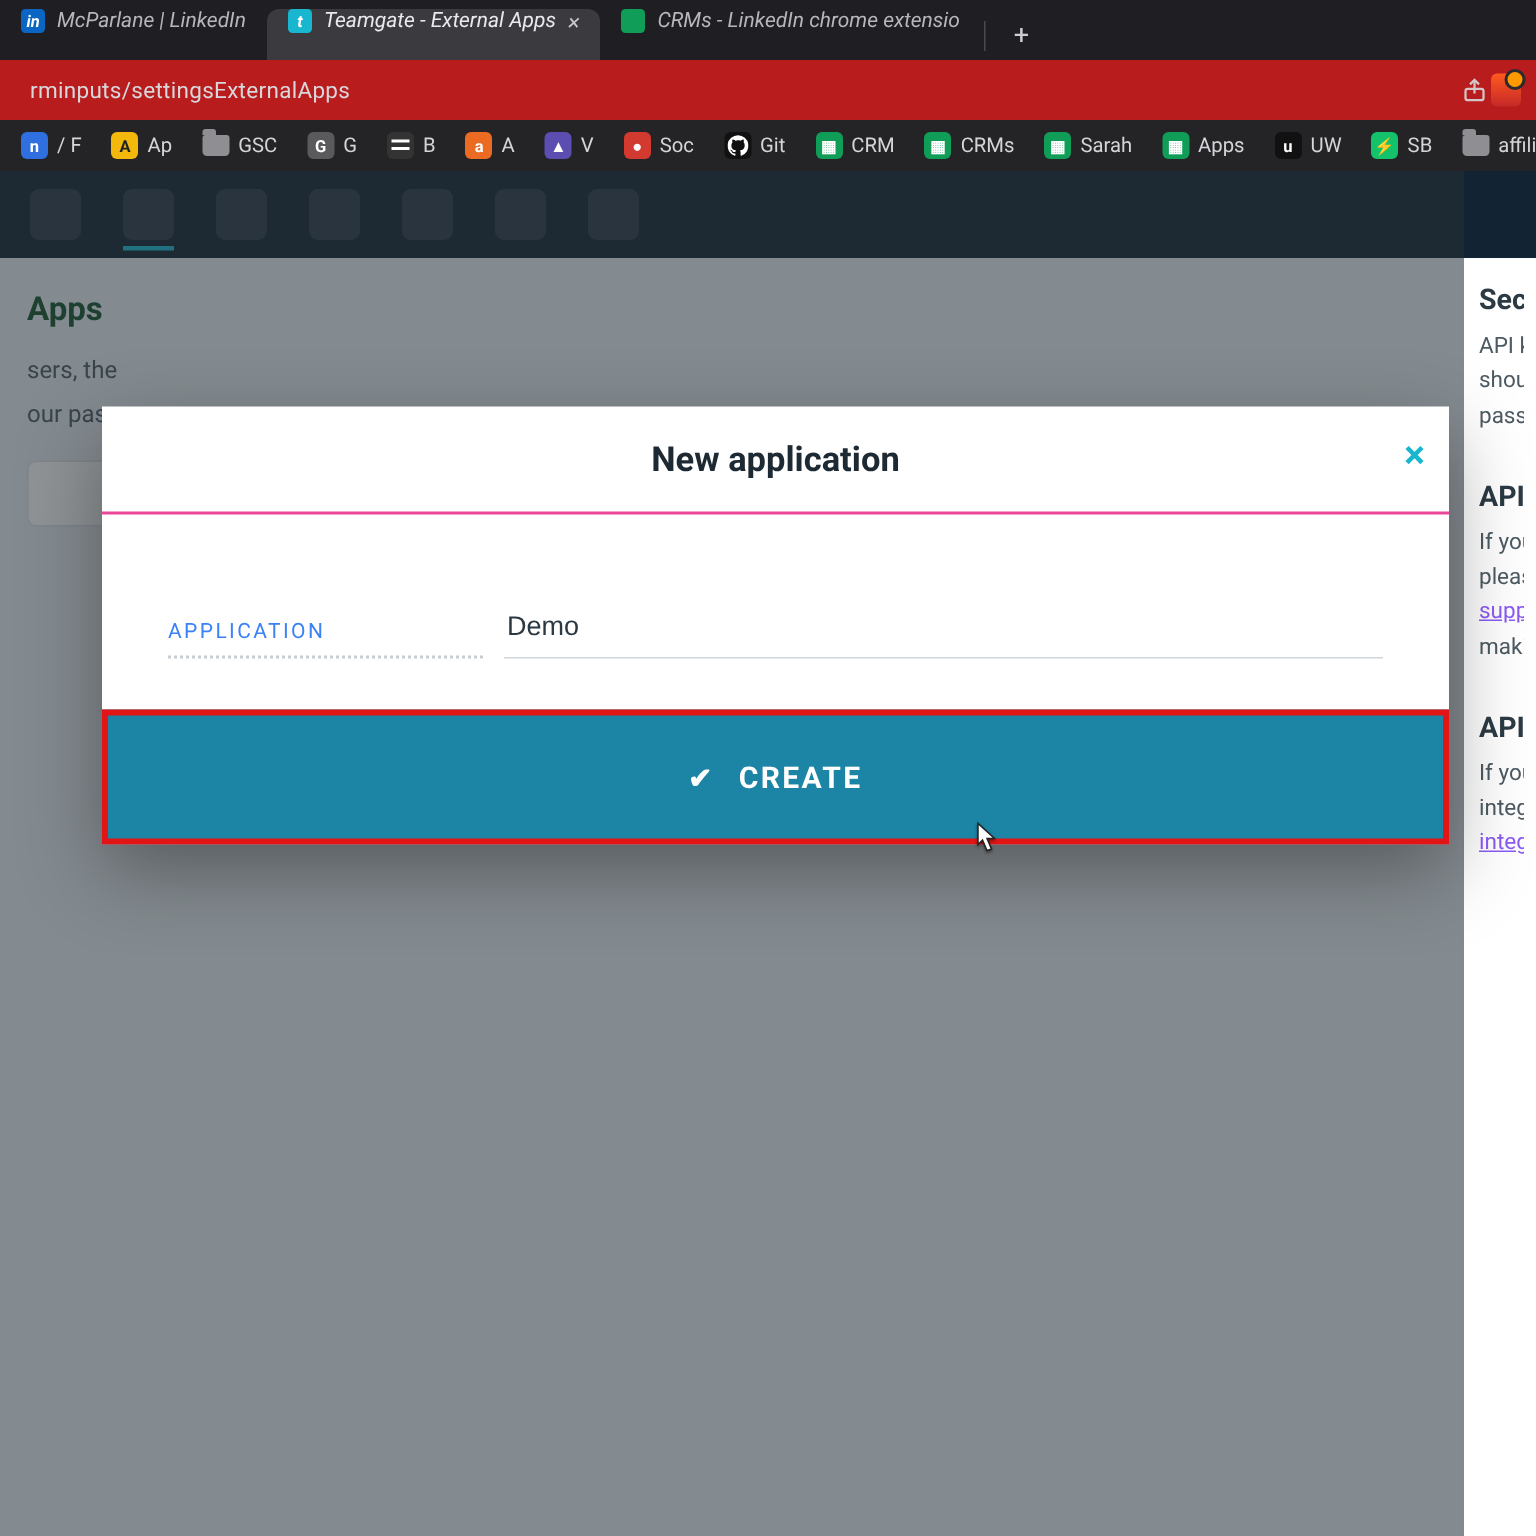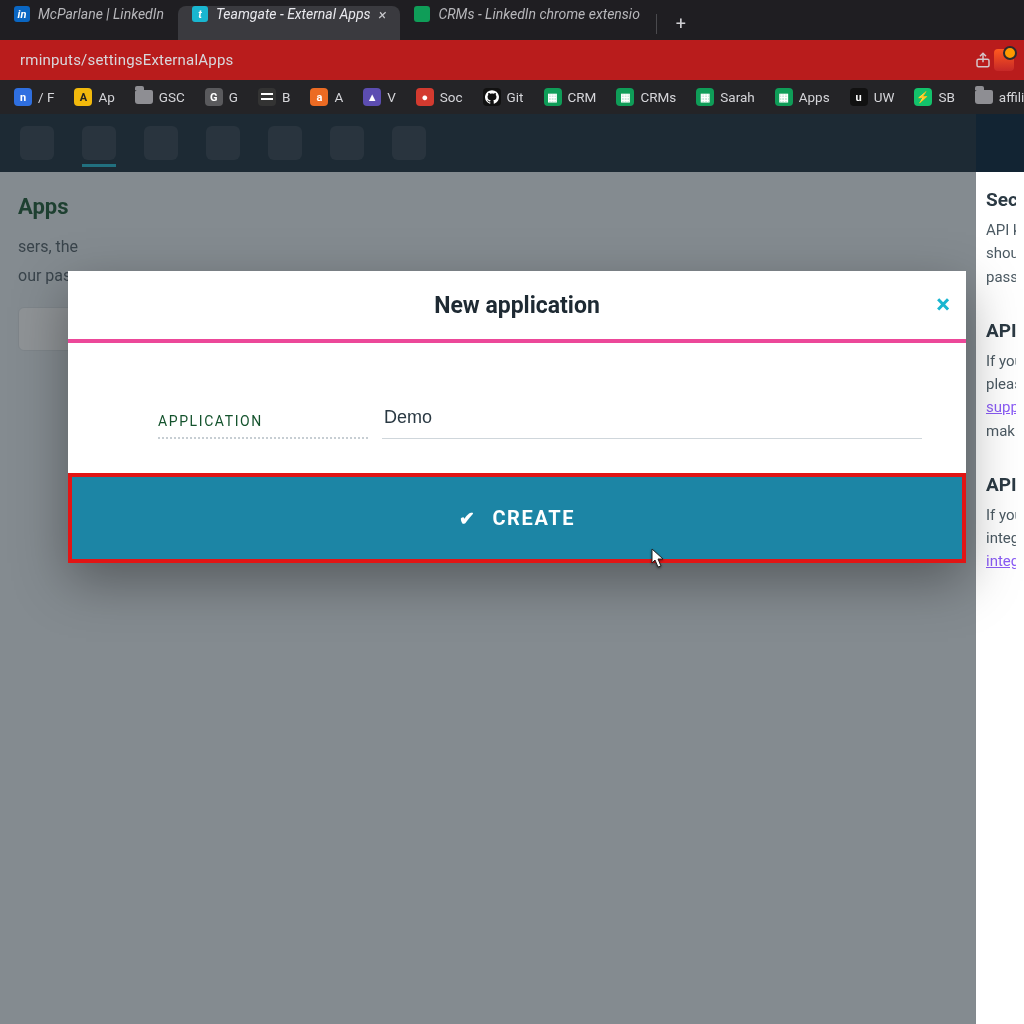--- a/index.html
+++ b/index.html
@@ -52,25 +52,25 @@
   .page-left a { color:#2a7bbf; text-decoration:none; font-size:16px; display:inline-block; margin-top:14px; }
   .page-right { position:absolute; right:0; top:58px; width:48px; bottom:0; background:#fff; box-shadow:-1px 0 0 #e6ebef; }
   .page-right .block{ padding:16px 8px 14px 10px; color:#2c3a44; }
   .page-right .block h3{ font-size:19px; font-weight:700; margin-bottom:8px; overflow:hidden; text-overflow:clip; white-space:nowrap; }
   .page-right .block p{ font-size:15px; color:#4c5a63; line-height:1.55; overflow:hidden; white-space:nowrap;}
   .page-right .block a{ color:#8b5cf6; }
   
   .dim { position:absolute; inset:0; background:rgba(40,48,54,.52); }
   
   .modal { position:absolute; left:68px; top:157px; width:898px; background:#fff; box-shadow:0 18px 50px rgba(0,0,0,.35); }
-  .modal-head { height:72px; border-bottom:4px solid #ec4899; display:flex; align-items:center; justify-content:center; position:relative; }
+  .modal-head { height:72px; border-bottom:2px solid #ec4899; display:flex; align-items:center; justify-content:center; position:relative; }
   .modal-title { font-size:23px; font-weight:700; color:#1e2a33; }
   .modal-close { position:absolute; right:16px; top:20px; font-size:26px; font-weight:700; color:#19b6d0; cursor:pointer; line-height:1; }
   .modal-body { padding:36px 44px 34px; display:flex; align-items:flex-end; gap:0; }
-  .field-label { width:210px; font-size:14px; letter-spacing:1.6px; color:#14532d; text-transform:uppercase; border-bottom:2px dotted #c7ced3; padding:0 0 8px 0; margin-right:14px;margin-left:46px; }
+  .field-label { width:210px; font-size:14px; letter-spacing:1.6px; color:#3b82f6; text-transform:uppercase; border-bottom:2px dotted #c7ced3; padding:0 0 8px 0; margin-right:14px; }
   .field-input { flex:1; border:none; border-bottom:1.5px solid #cfd6db; font-size:18px; color:#2a3943; padding:4px 2px 10px; outline:none; background:transparent;margin-top:24px; }
   .create-btn { height:90px; width:100%; background:#1c85a5; color:#fff; font-size:20px; font-weight:700; letter-spacing:1.6px; display:flex; align-items:center; justify-content:center; gap:16px; border:4px solid #e11515; cursor:pointer; }
   .create-btn .chk { font-size:19px; }
   
   .cursor { position:absolute; left:646px; top:433px; width:20px; height:24px; pointer-events:none; }
   .cursor svg { filter: drop-shadow(0 1px 1px rgba(0,0,0,.5)); }
 </style>
 </head>
 <body>
 

